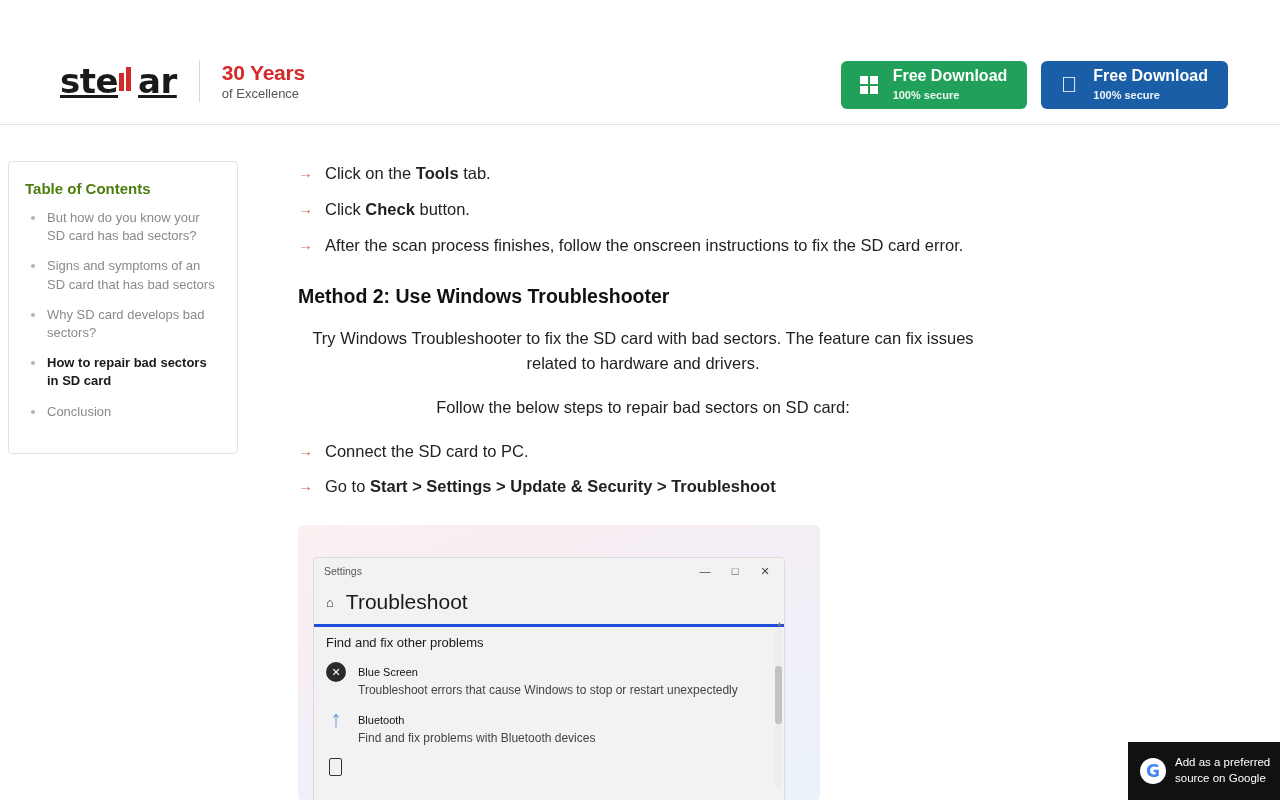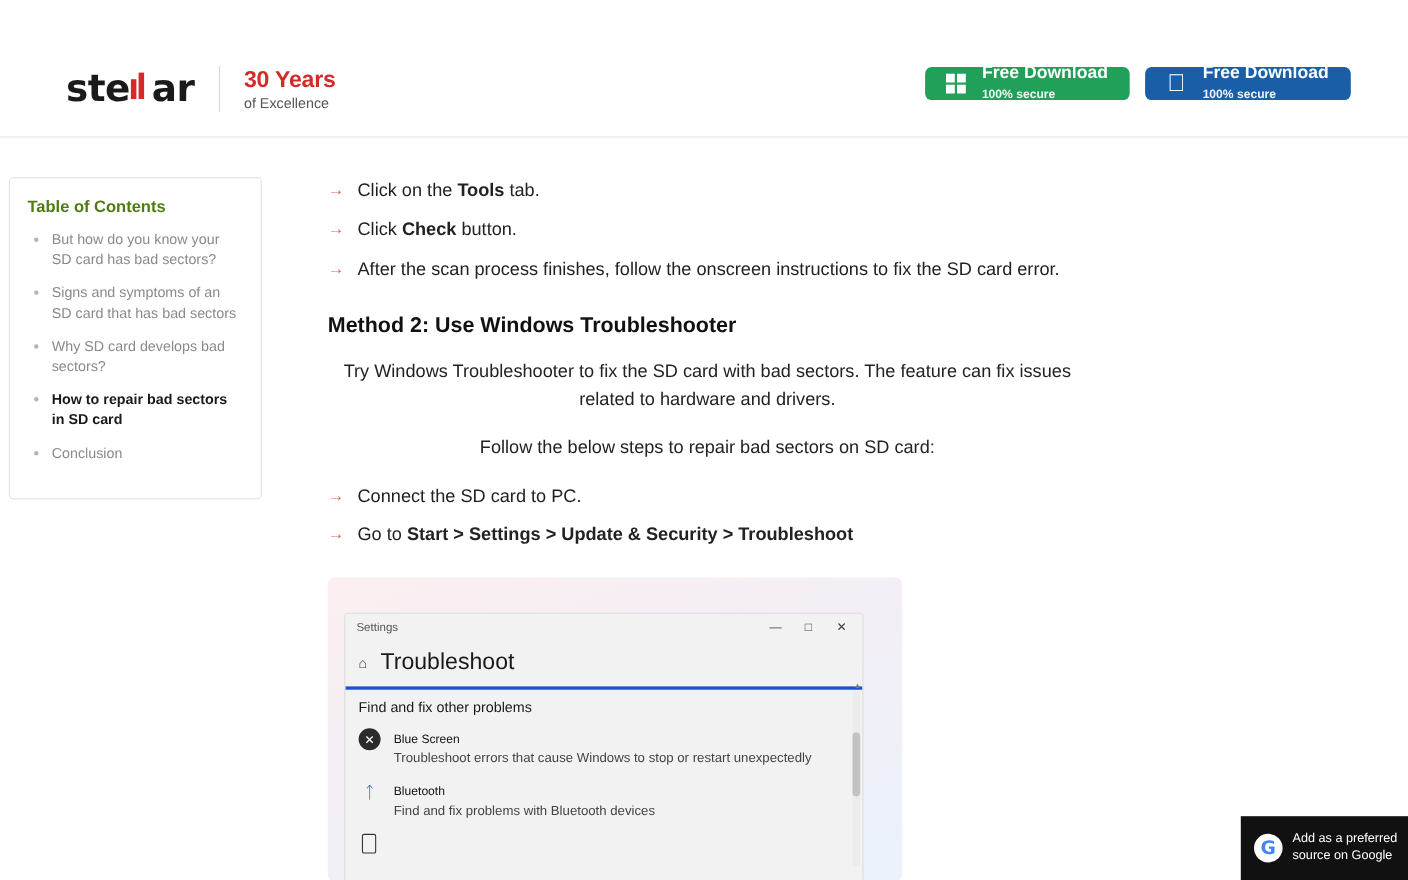--- a/index.html
+++ b/index.html
@@ -24,20 +24,21 @@
     left: 60px; top: 60px;
     display: flex; align-items: center;
   }
   .logo-text {
     font-size: 34px;
     font-weight: bold;
     letter-spacing: -0.5px;
     color: #1a1a1a;
     font-family: "DejaVu Sans", sans-serif;
     position: relative;
+    text-decoration: underline;
   }
   .logo-bars {
     display: inline-block;
     position: relative;
     width: 20px;
     vertical-align: baseline;
   }
   .logo-bars i {
     position: absolute;
     bottom: 2px;
@@ -61,21 +62,21 @@
     font-size: 13px; color: #555; margin-top: 3px;
   }
 
   .dl-buttons {
     position: absolute;
     right: 52px; top: 61px;
     display: flex; gap: 14px;
   }
   .dl-btn {
     display: flex; align-items: center;
-    height: 30px;
+    height: 48px;
     border-radius: 6px;
     padding: 0 20px 0 16px;
     color: #fff;
     cursor: pointer;
     min-width: 178px;
   }
   .dl-btn.green { background: #21a05a; }
   .dl-btn.blue  { background: #1b5ea8; }
   .dl-icon {
     width: 24px; height: 24px;

